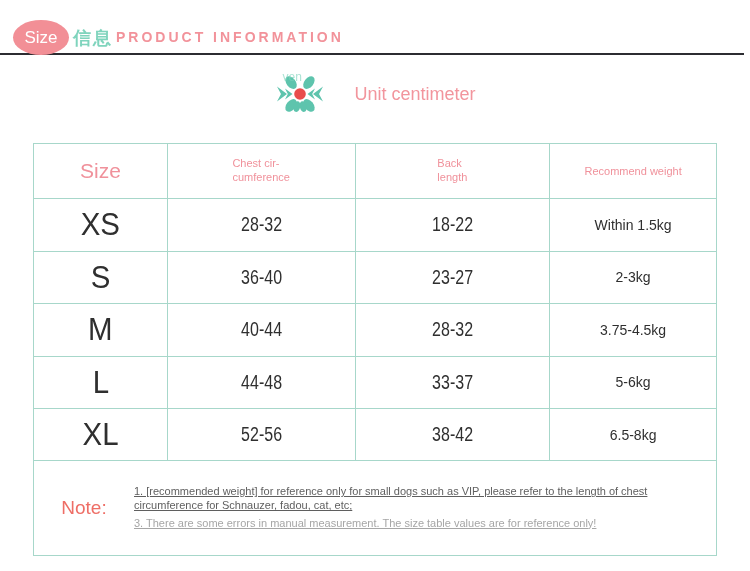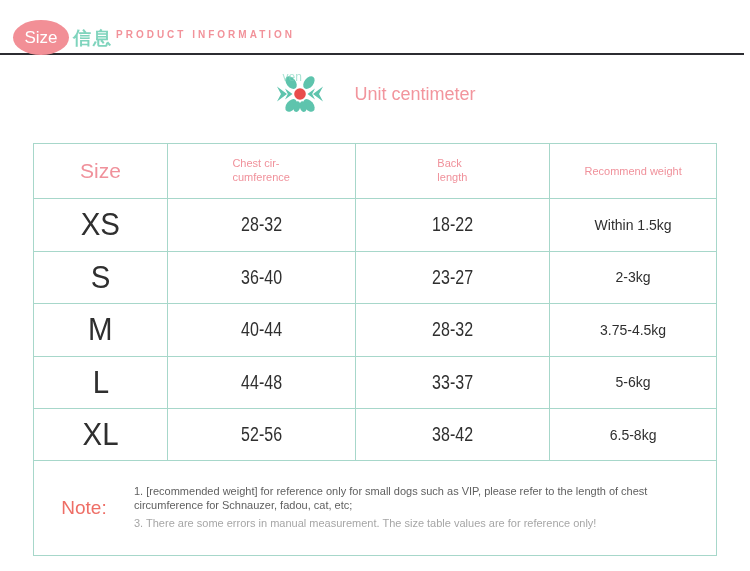--- a/index.html
+++ b/index.html
@@ -24,21 +24,21 @@
     display: flex; align-items: center; justify-content: center;
     color: #ffffff; font-size: 17px; z-index: 2;
   }
   .cn-label {
     position: absolute; left: 73px; top: 26px;
     color: #7fd4bd; font-size: 18px; font-weight: bold;
     letter-spacing: 2px; z-index: 2;
   }
   .page-title {
     position: absolute; left: 116px; top: 29px;
-    color: #f2929a; font-size: 10px; font-weight: bold;
+    color: #f2929a; font-size: 14px; font-weight: bold;
     letter-spacing: 3px; z-index: 2;
   }
 
   
   .unit-row {
     position: absolute; left: 0; top: 68px; width: 750px;
     display: flex; align-items: center; justify-content: center;
   }
   .flower-wrap { position: relative; width: 52px; height: 52px; }
   .watermark {
@@ -76,21 +76,21 @@
     border: 1px solid #a7d7ca;
     display: flex; align-items: center;
     background: #ffffff;
   }
   .note-label {
     width: 100px; flex: 0 0 100px; text-align: center;
     color: #ee6e66; font-size: 19px;
   }
   .note-items { flex: 1; padding-right: 14px; }
   .note-item {
-    font-size: 11px; line-height: 1.25; color: #5f5f5f; margin: 4px 0;
+    font-size: 11px; line-height: 1.25; color: #5f5f5f; margin: 4px 0; text-decoration: underline;
   }
   .note-item.light { color: #a6a6a6; }
 </style>
 </head>
 <body>
 
 <div class="header-line"></div>
 <div class="size-badge">
   <span>Size</span>
 </div>

